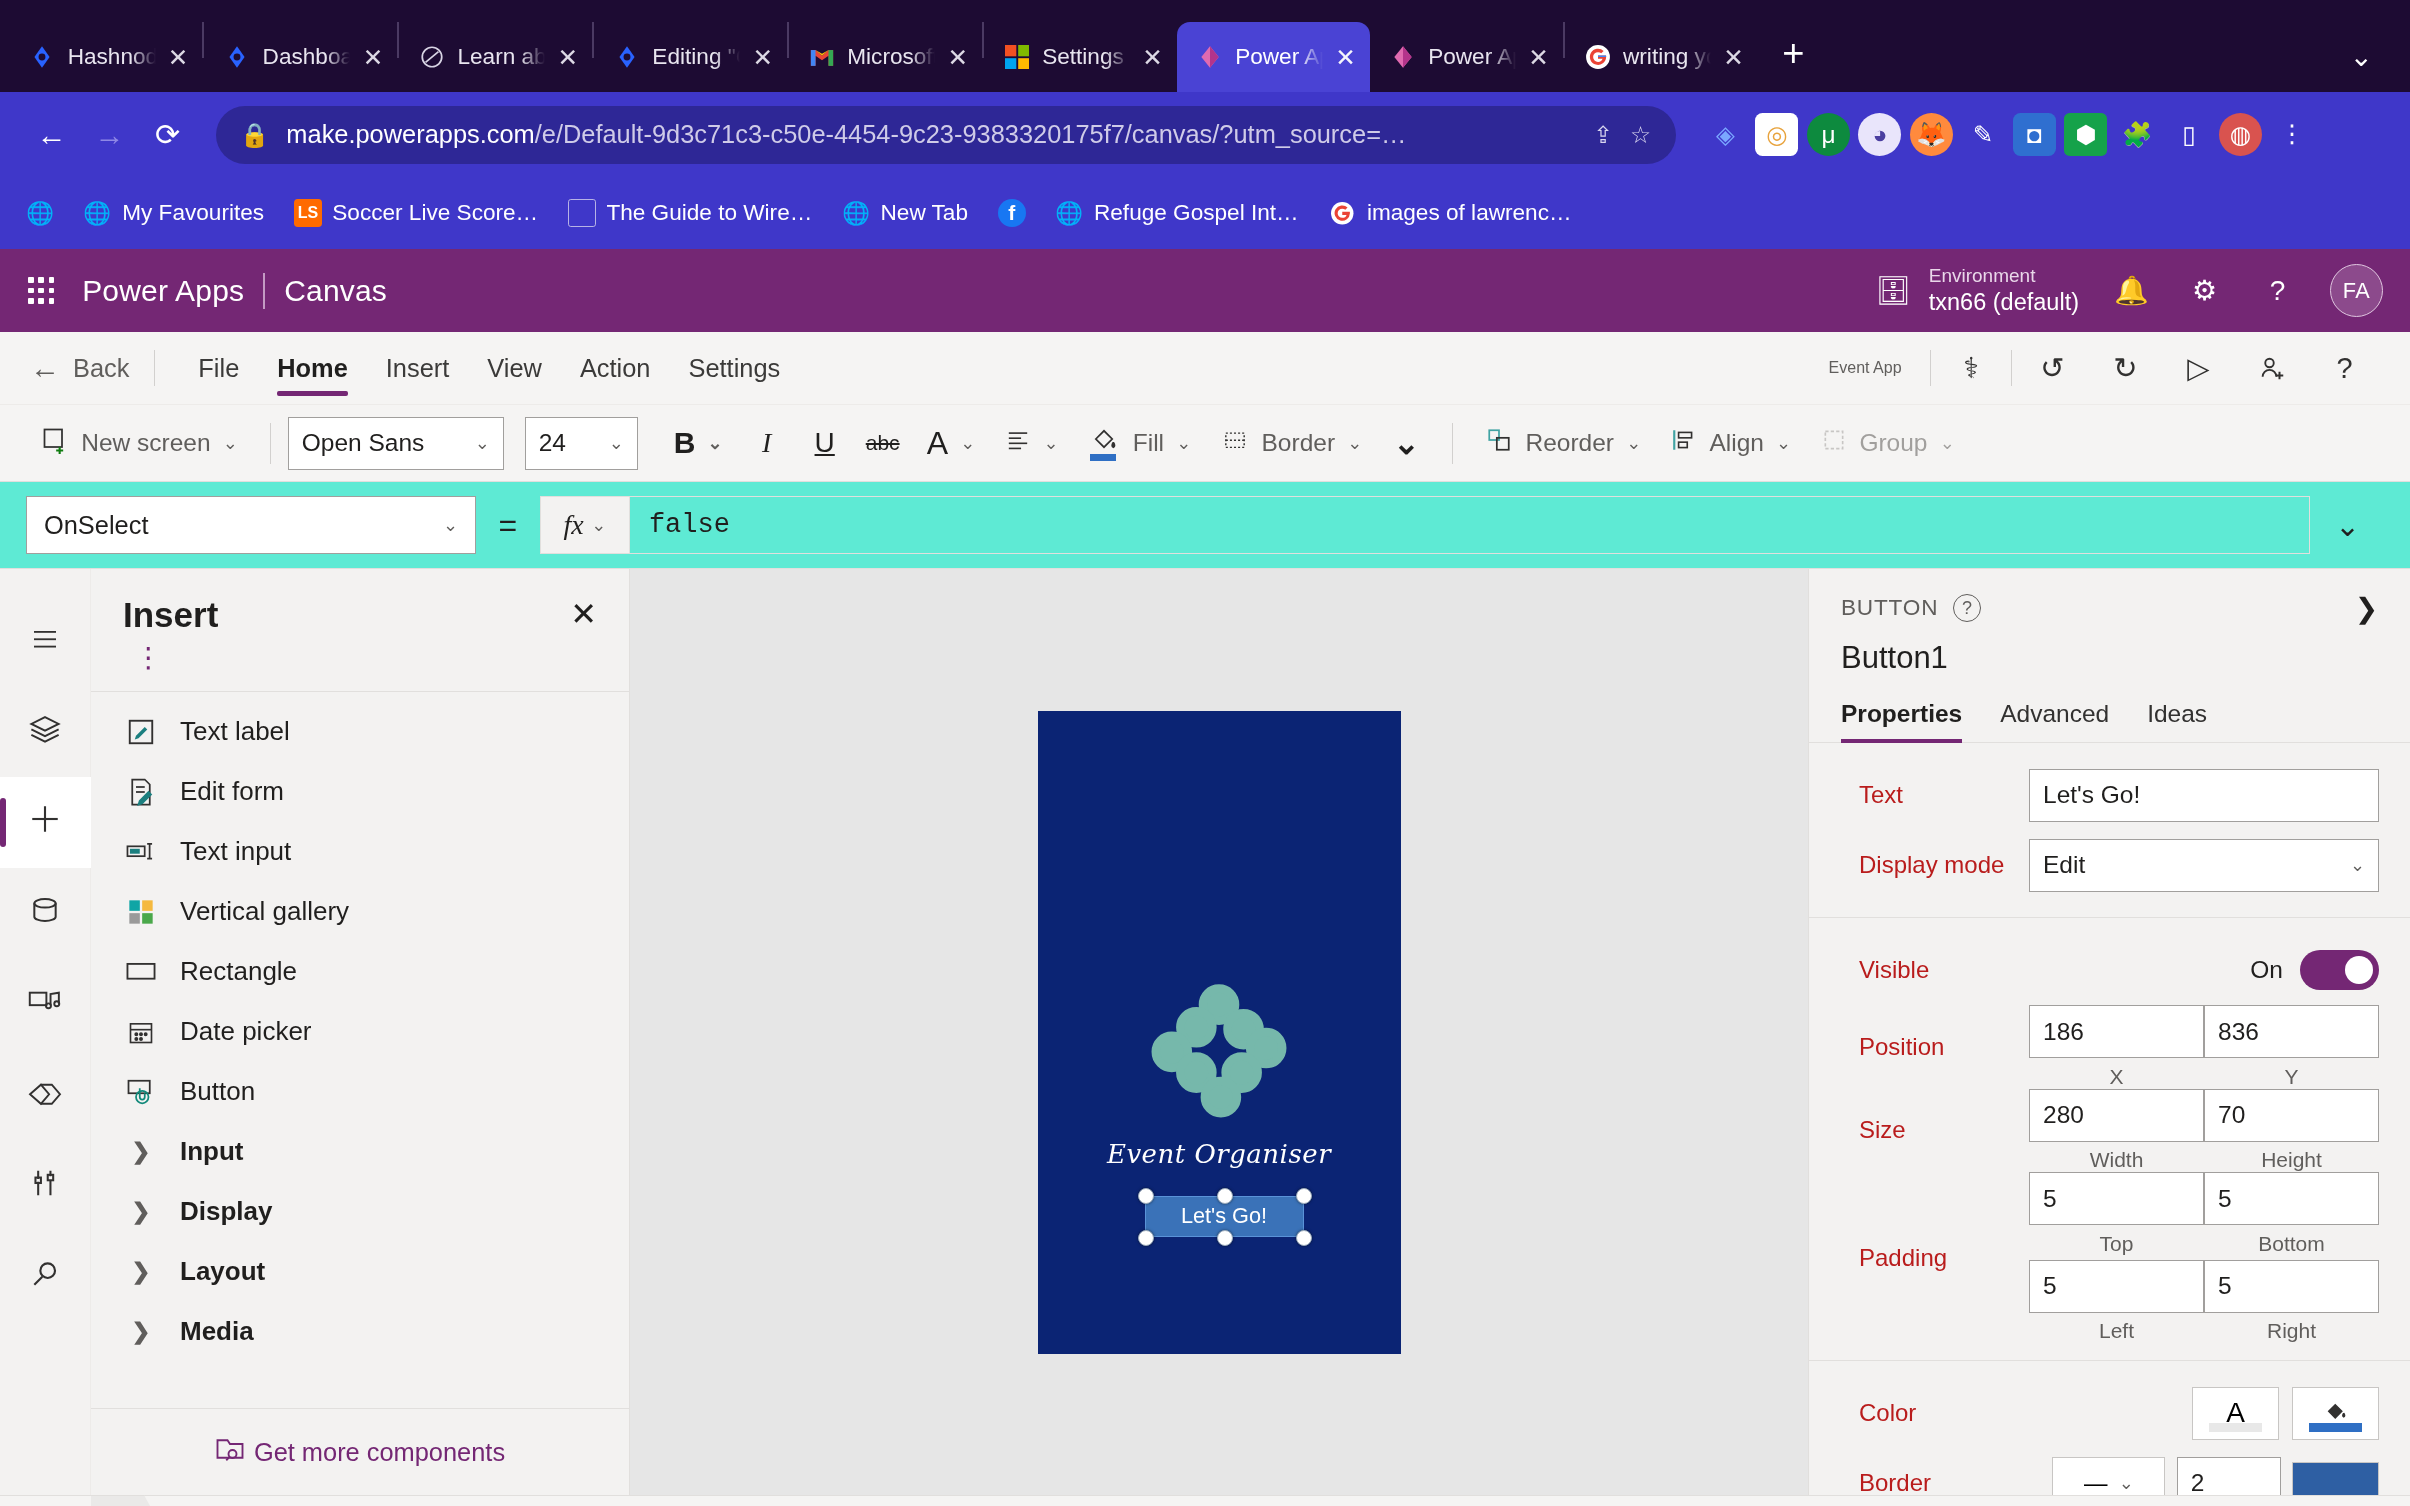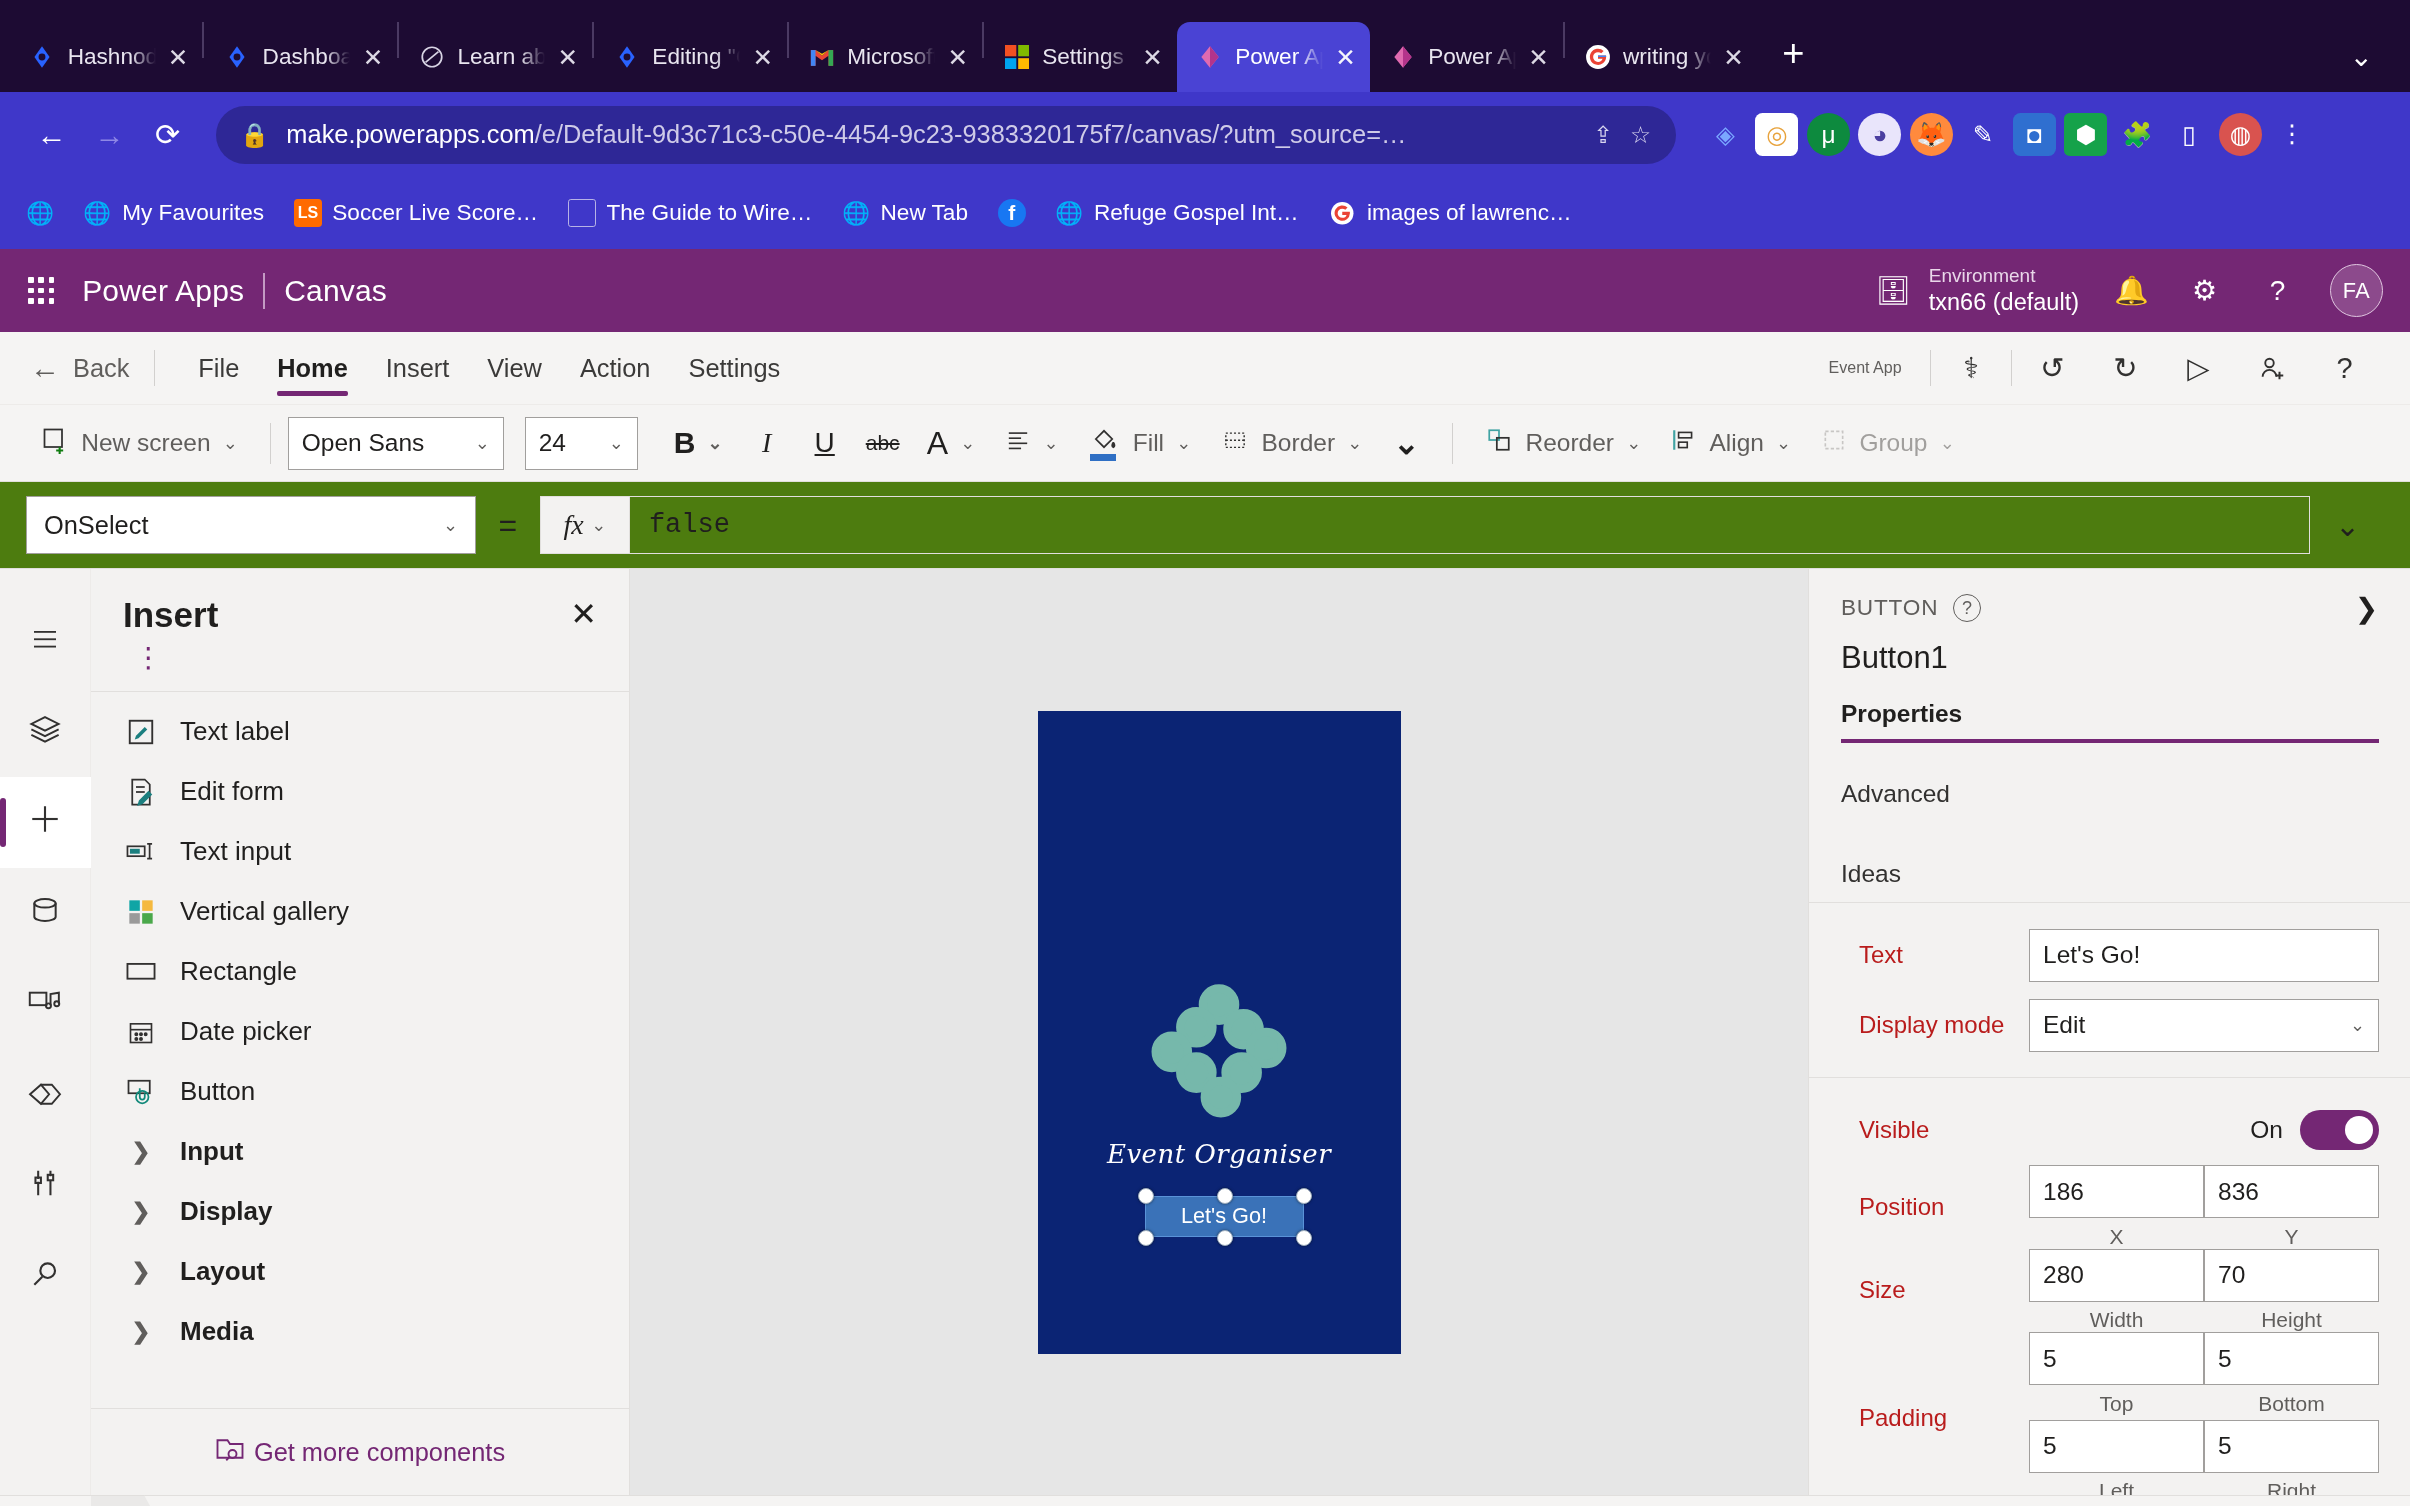--- a/index.html
+++ b/index.html
@@ -107,21 +107,21 @@
   .fb-select {
     height: 53px; background: #fff; border: 0.9px solid #a19f9d; display: flex;
     align-items: center; padding: 0 13px; font-size: 24.5px; color: #201f1e; justify-content: space-between;
   }
   .chev { font-size: 18px; color: #605e5c; }
   .fb-ico { width: 58px; height: 55px; display: flex; align-items: center; justify-content: center;
             font-size: 28px; color: #201f1e; }
 
   
   .formulabar {
-    height: 87px; background: #4d7c0f; display: flex; align-items: center;
+    height: 87px; background: #5eead4; display: flex; align-items: center;
     padding: 0 26px; gap: 0; border-bottom: 0.9px solid #e1dfdd;
   }
   .prop-select {
     width: 450px; height: 58px; border: 0.9px solid #a19f9d; background: #fff;
     display: flex; align-items: center; justify-content: space-between;
     padding: 0 17px; font-size: 25.4px; color: #201f1e;
   }
   .eq { font-size: 32px; color: #201f1e; margin: 0 22.6px; }
   .fx-btn {
     width: 90px; height: 58px; background: #f3f2f1; border: 0.9px solid #e1dfdd;
@@ -210,21 +210,21 @@
     display: flex; flex-direction: column; overflow: hidden;
   }
   .pp-top { padding: 22.6px 32px 0 32px; }
   .pp-kind { display: flex; align-items: center; gap: 15px; font-size: 22.6px; color: #605e5c; letter-spacing:0.8px;}
   .pp-help {
     width: 28px; height: 28px; border: 1.9px solid #605e5c; border-radius: 50%;
     font-size: 18px; display: flex; align-items: center; justify-content: center;
   }
   .pp-collapse { margin-left: auto; font-size: 28px; color: #201f1e; }
   .pp-name { font-size: 31px; color: #201f1e; margin-top: 15px; }
-  .pp-tabs { display: flex; gap: 38px; padding: 0 32px; margin-top: 24.5px; border-bottom: 0.9px solid #e1dfdd; flex-direction: column;}
+  .pp-tabs { display: flex; gap: 38px; padding: 0 32px; margin-top: 24.5px; border-bottom: 0.9px solid #e1dfdd;}
   .pp-tab { font-size: 24.5px; color: #323130; padding-bottom: 14px; position: relative; }
   .pp-tab.active { font-weight: 700; color: #201f1e; }
   .pp-tab.active::after {
     content: ''; position: absolute; left: 0; right: 0; bottom: -0.9px; height: 3.8px; background: #742774;
   }
   .pp-sect { padding: 17px 32px; border-bottom: 0.9px solid #e1dfdd; }
   .pp-field { display: flex; align-items: center; min-height: 70px; }
   .pp-label { font-size: 24px; color: #b91c1c; flex: 1; margin-left: 18px; }
   .pp-input {
     width: 175px; height: 53px; background: #fff; border: 0.9px solid #a19f9d;

